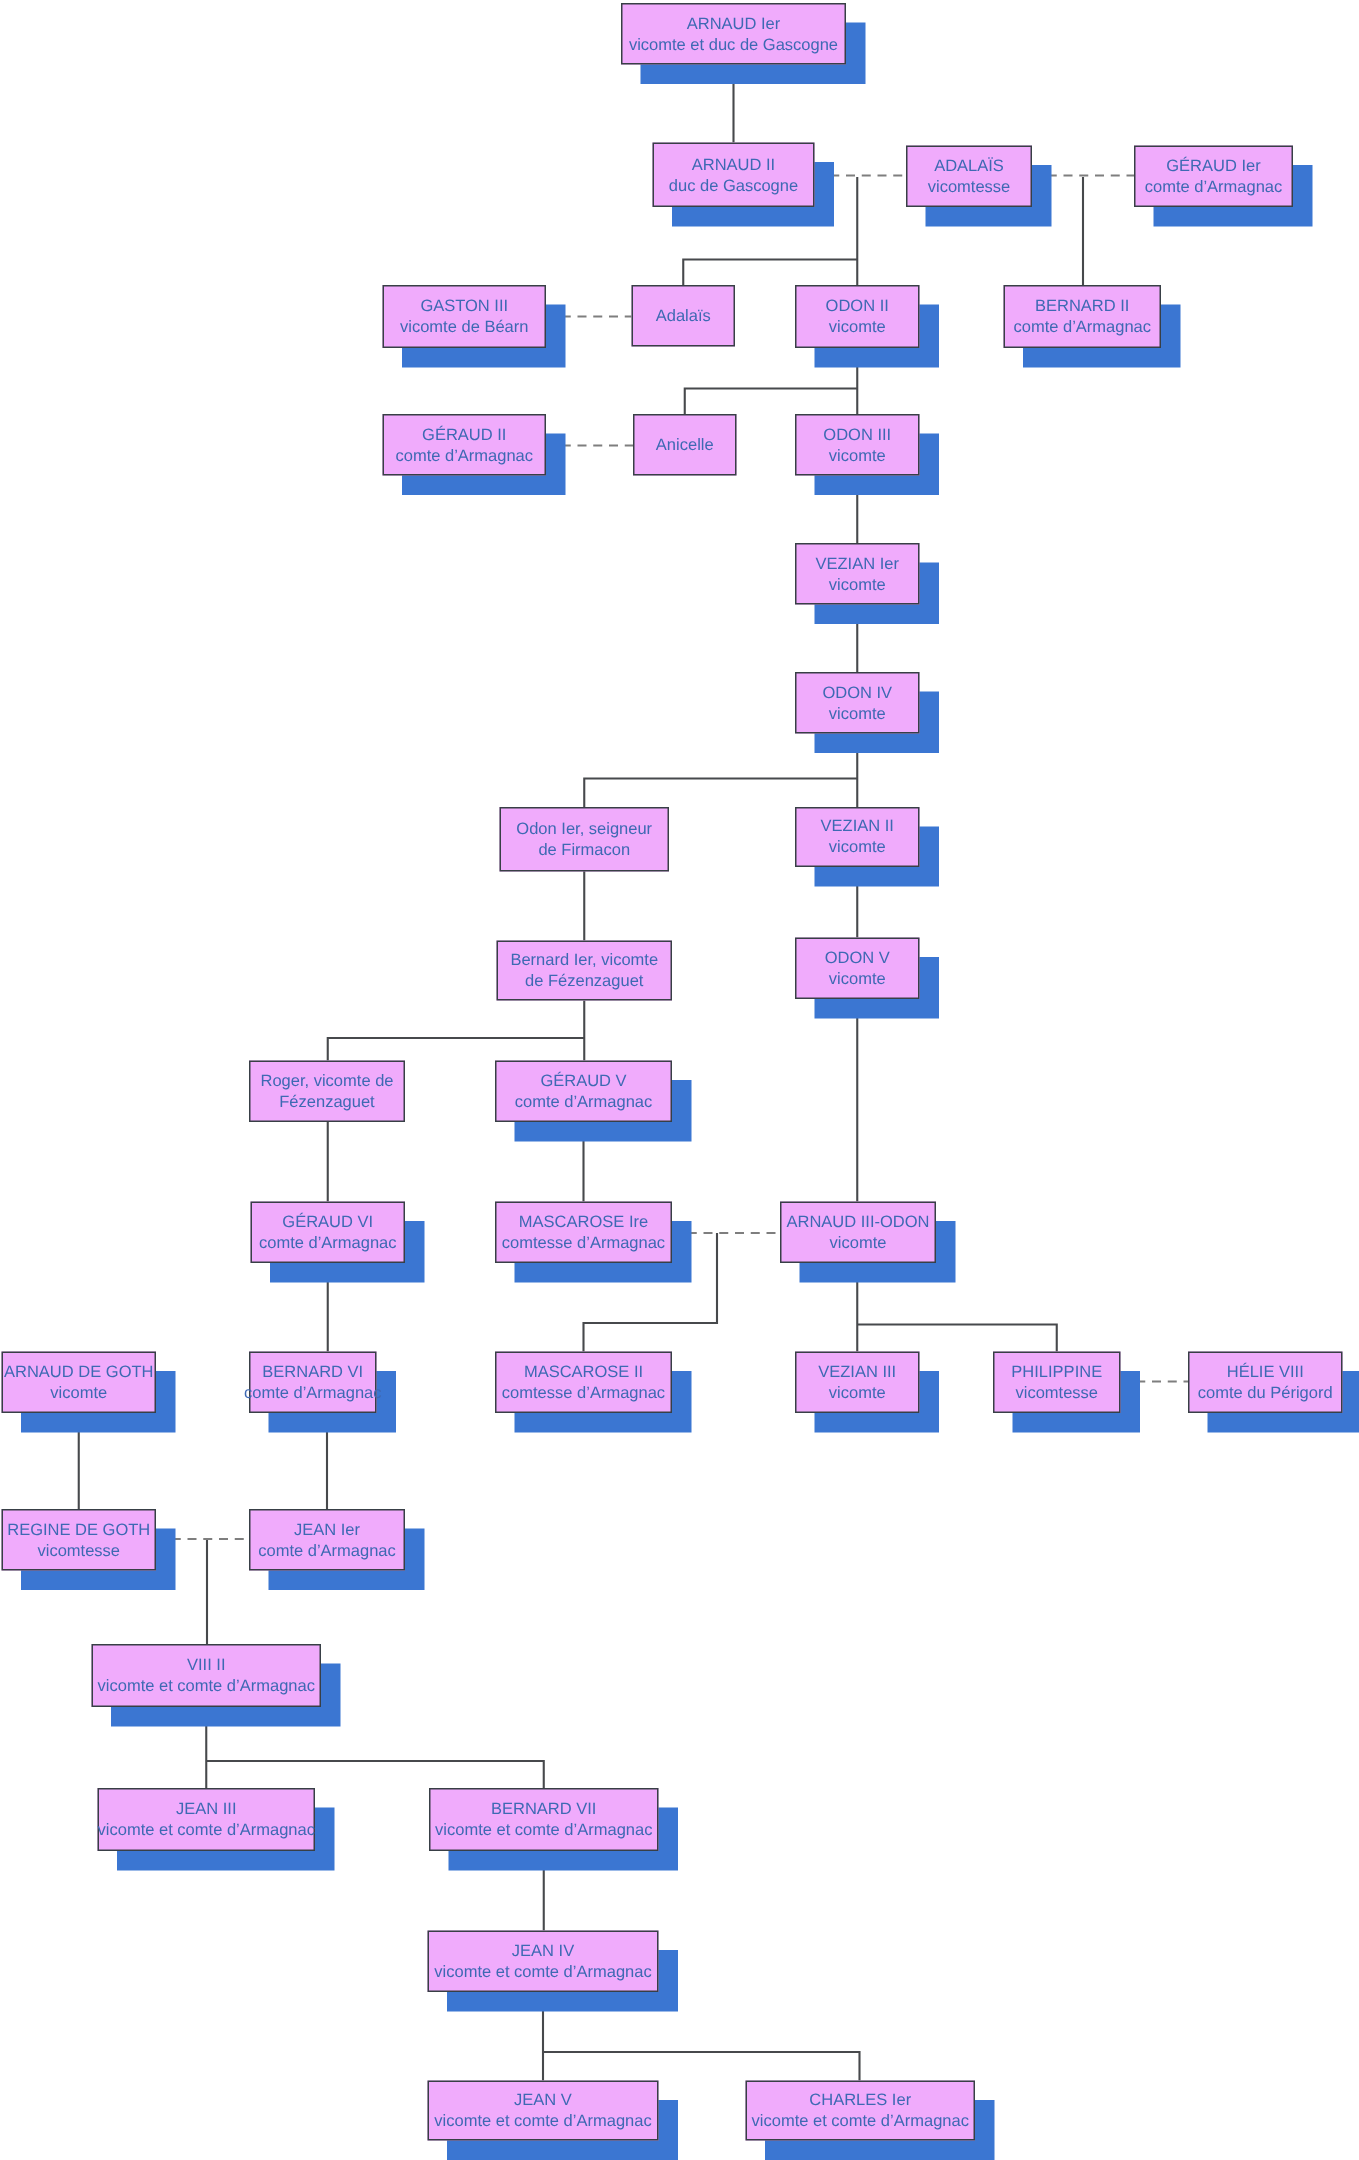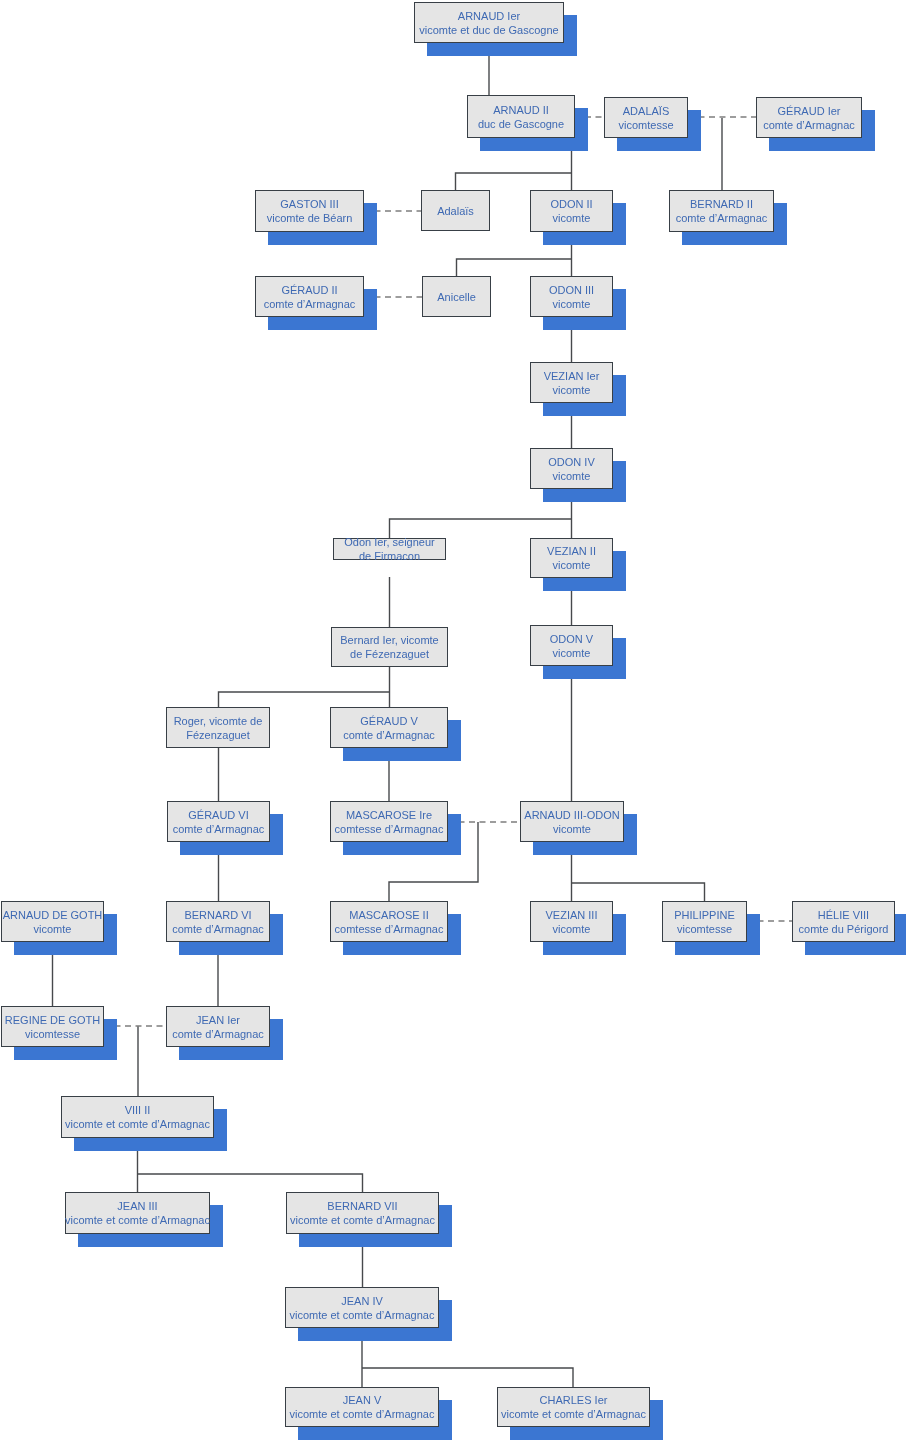--- a/index.html
+++ b/index.html
@@ -3,21 +3,21 @@
 <meta charset="utf-8">
 <style>
   html,body{margin:0;padding:0;background:#ffffff;}
   #canvas{
     position:relative;width:906px;height:1440px;background:#ffffff;
     overflow:hidden;font-family:"Liberation Sans","DejaVu Sans",sans-serif;
   }
   #edge-layer{position:absolute;left:0;top:0;z-index:1;}
   .node{
     position:absolute;box-sizing:border-box;z-index:2;
-    background:#e5e5e5;border:1.5px solid #383f46;
+    background:#f0abfc;border:1.5px solid #383f46;
     display:flex;flex-direction:column;align-items:center;justify-content:center;
     text-align:center;color:#3e69b3;font-size:11px;line-height:14px;
     padding:2px 1px;
   }
   .node.has-shadow{box-shadow:13px 13px 0 0 #3b76d2;}
   .node span{display:block;white-space:nowrap;}
 </style>
 </head>
 <body>
 
@@ -57,21 +57,21 @@
       <polyline points="364,211 421,211" fill="none" stroke="#7e7e7e" stroke-width="1.4" stroke-dasharray="6 4.5"></polyline>
       <polyline points="364,297 422,297" fill="none" stroke="#7e7e7e" stroke-width="1.4" stroke-dasharray="6 4.5"></polyline>
       <polyline points="448,822 520,822" fill="none" stroke="#7e7e7e" stroke-width="1.4" stroke-dasharray="6 4.5"></polyline>
       <polyline points="747,921 792,921" fill="none" stroke="#7e7e7e" stroke-width="1.4" stroke-dasharray="6 4.5"></polyline>
       <polyline points="104,1026 166,1026" fill="none" stroke="#7e7e7e" stroke-width="1.4" stroke-dasharray="6 4.5"></polyline>
     </svg>
 <div class="node has-shadow" style="left: 414px; top: 2px; width: 150px; height: 41px;">
       <span>ARNAUD Ier</span>
       <span>vicomte et duc de Gascogne</span>
     </div>
-    <div class="node has-shadow" style="left: 435px; top: 95px; width: 108px; height: 43px; margin-left: 32px;">
+    <div class="node has-shadow" style="left: 435px; top: 95px; width: 108px; height: 43px;">
       <span>ARNAUD II</span>
       <span>duc de Gascogne</span>
     </div>
     <div class="node has-shadow" style="left: 604px; top: 97px; width: 84px; height: 41px;">
       <span>ADALAÏS</span>
       <span>vicomtesse</span>
     </div>
     <div class="node has-shadow" style="left: 756px; top: 97px; width: 106px; height: 41px;">
       <span>GÉRAUD Ier</span>
       <span>comte d’Armagnac</span>
@@ -103,21 +103,21 @@
       <span>vicomte</span>
     </div>
     <div class="node has-shadow" style="left: 530px; top: 362px; width: 83px; height: 41px;">
       <span>VEZIAN Ier</span>
       <span>vicomte</span>
     </div>
     <div class="node has-shadow" style="left: 530px; top: 448px; width: 83px; height: 41px;">
       <span>ODON IV</span>
       <span>vicomte</span>
     </div>
-    <div class="node" style="left: 333px; top: 538px; width: 113px; height: 22px;">
+    <div class="node" style="left: 333px; top: 538px; width: 113px; height: 43px;">
       <span>Odon Ier, seigneur</span>
       <span>de Firmacon</span>
     </div>
     <div class="node has-shadow" style="left: 530px; top: 538px; width: 83px; height: 40px;">
       <span>VEZIAN II</span>
       <span>vicomte</span>
     </div>
     <div class="node" style="left: 331px; top: 627px; width: 117px; height: 40px;">
       <span>Bernard Ier, vicomte</span>
       <span>de Fézenzaguet</span>
@@ -159,21 +159,21 @@
       <span>vicomtesse</span>
     </div>
     <div class="node has-shadow" style="left: 792px; top: 901px; width: 103px; height: 41px;">
       <span>HÉLIE VIII</span>
       <span>comte du Périgord</span>
     </div>
     <div class="node has-shadow" style="left: 1px; top: 901px; width: 103px; height: 41px;">
       <span>ARNAUD DE GOTH</span>
       <span>vicomte</span>
     </div>
-    <div class="node has-shadow" style="left: 166px; top: 901px; width: 104px; height: 41px;">
+    <div class="node has-shadow" style="left: 166px; top: 901px; width: 85px; height: 41px;">
       <span>BERNARD VI</span>
       <span>comte d’Armagnac</span>
     </div>
     <div class="node has-shadow" style="left: 1px; top: 1006px; width: 103px; height: 41px;">
       <span>REGINE DE GOTH</span>
       <span>vicomtesse</span>
     </div>
     <div class="node has-shadow" style="left: 166px; top: 1006px; width: 104px; height: 41px;">
       <span>JEAN Ier</span>
       <span>comte d’Armagnac</span>

